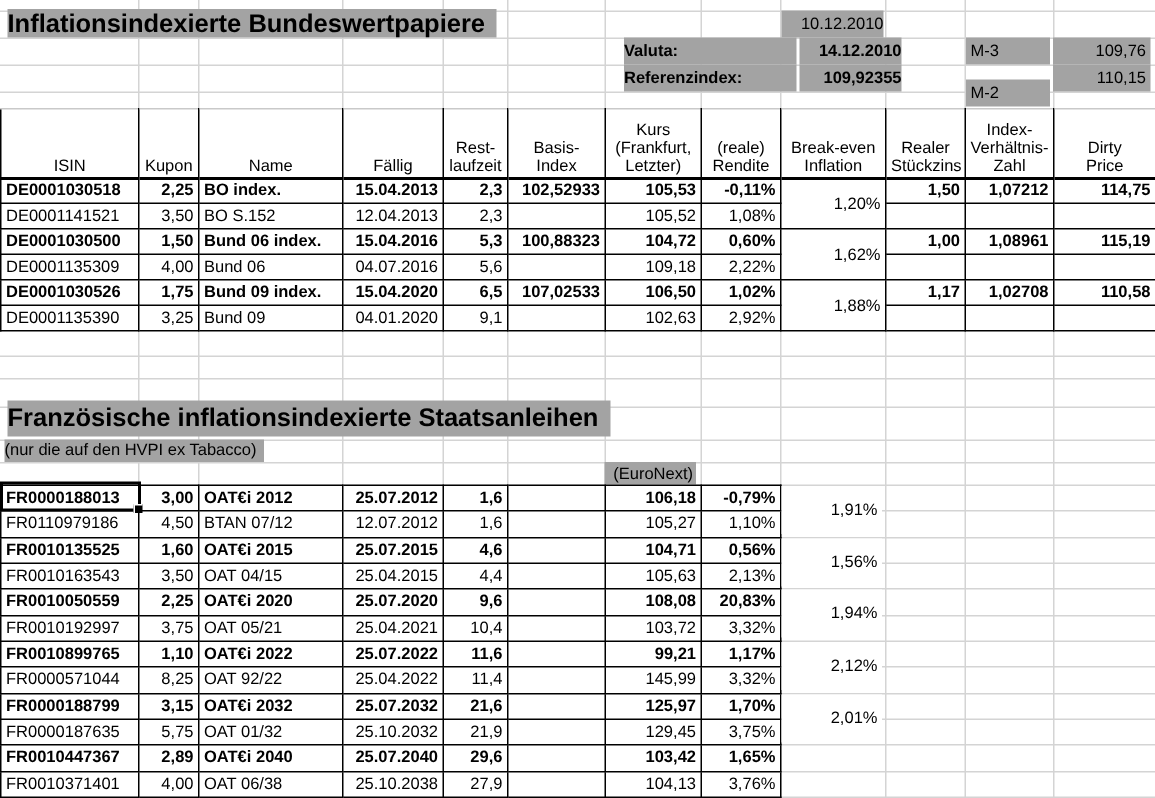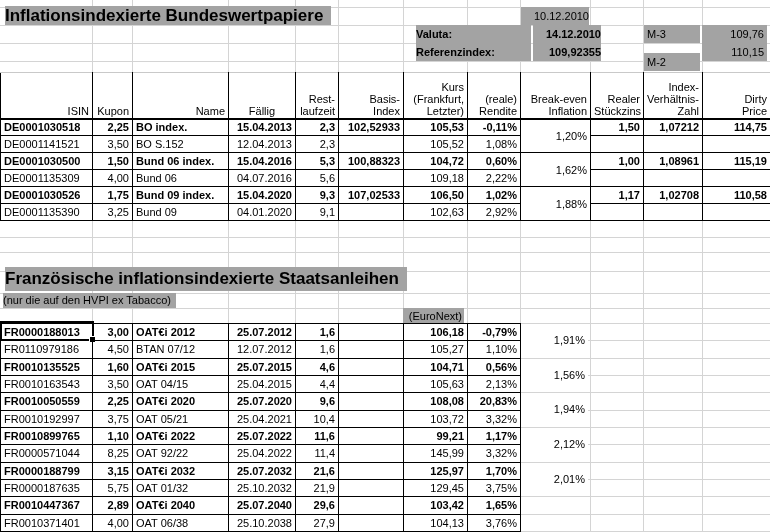--- a/index.html
+++ b/index.html
@@ -21,22 +21,22 @@
   #title1 { left:5px; top:6px; height:19px; line-height:19px; font-size:17px; font-weight:bold; padding-right:8px; }
   #title2 { left:5px; top:267px; height:24px; line-height:24px; font-size:17px; font-weight:bold; padding-right:8px; }
   #subtitle { left:3px; top:293px; height:15px; line-height:15px; padding-right:5px; }
   #euronext { left:403px; top:308px; width:61px; height:16px; line-height:16px; text-align:right; padding-right:2px; }
   #hvpi-title { left:643px; top:7px; width:127px; text-align:center; border-bottom:1px solid #000; }
 
   table { position:absolute; border-collapse:collapse; table-layout:fixed; background:#fff; }
   td, th { border:1px solid #000; padding:0 3px; white-space:nowrap; overflow:hidden; font-weight:normal; font-size:11px; }
   #t1 { left:0; top:72px; width:770px; }
   #t1 th { height:46px; vertical-align:bottom; white-space:pre-line; line-height:12px;
-           border-bottom:2px solid #000; border-top:1px solid #c9c9c9; padding:1px 3px; text-align:right; }
-  #t1 th.right { text-align:center; } #t1 th.center { }
+           border-bottom:2px solid #000; border-top:1px solid #c9c9c9; padding:1px 3px; text-align:center; }
+  #t1 th.right { text-align:center; } #t1 th.center { text-align:center; }
   #t1 tbody tr { height:17px; }
   #t2 { left:0; top:323px; width:521px; }
   #t2 tbody tr { height:17.33px; }
   tr.b td:not(.be) { font-weight:bold; }
   td.be { vertical-align:middle; text-align:right; font-weight:normal; }
   .beo { position:absolute; left:521px; width:67px; background:#fff; text-align:right; padding-right:3px; }
 
   #sel { position:absolute; left:0; top:321px; width:94px; height:20px; border:2px solid #000; }
   #sel::after { content:""; position:absolute; right:-3px; bottom:-3px; width:5px; height:5px;
                 background:#000; border-left:1px solid #fff; border-top:1px solid #fff; }
@@ -177,21 +177,21 @@
           <td class="right">2,22%</td>
           <td class="right"></td>
           <td class="right"></td>
           <td class="right"></td>
         </tr>
         <tr class="b">
           <td>DE0001030526</td>
           <td class="right">1,75</td>
           <td>Bund 09 index.</td>
           <td class="right">15.04.2020</td>
-          <td class="right">9,3</td>
+          <td class="right">6,5</td>
           <td class="right">107,02533</td>
           <td class="right">106,50</td>
           <td class="right">1,02%</td>
           <td class="be" rowspan="2">1,88%</td>
           <td class="right">1,17</td>
           <td class="right">1,02708</td>
           <td class="right">110,58</td>
         </tr>
         <tr>
           <td>DE0001135390</td>

